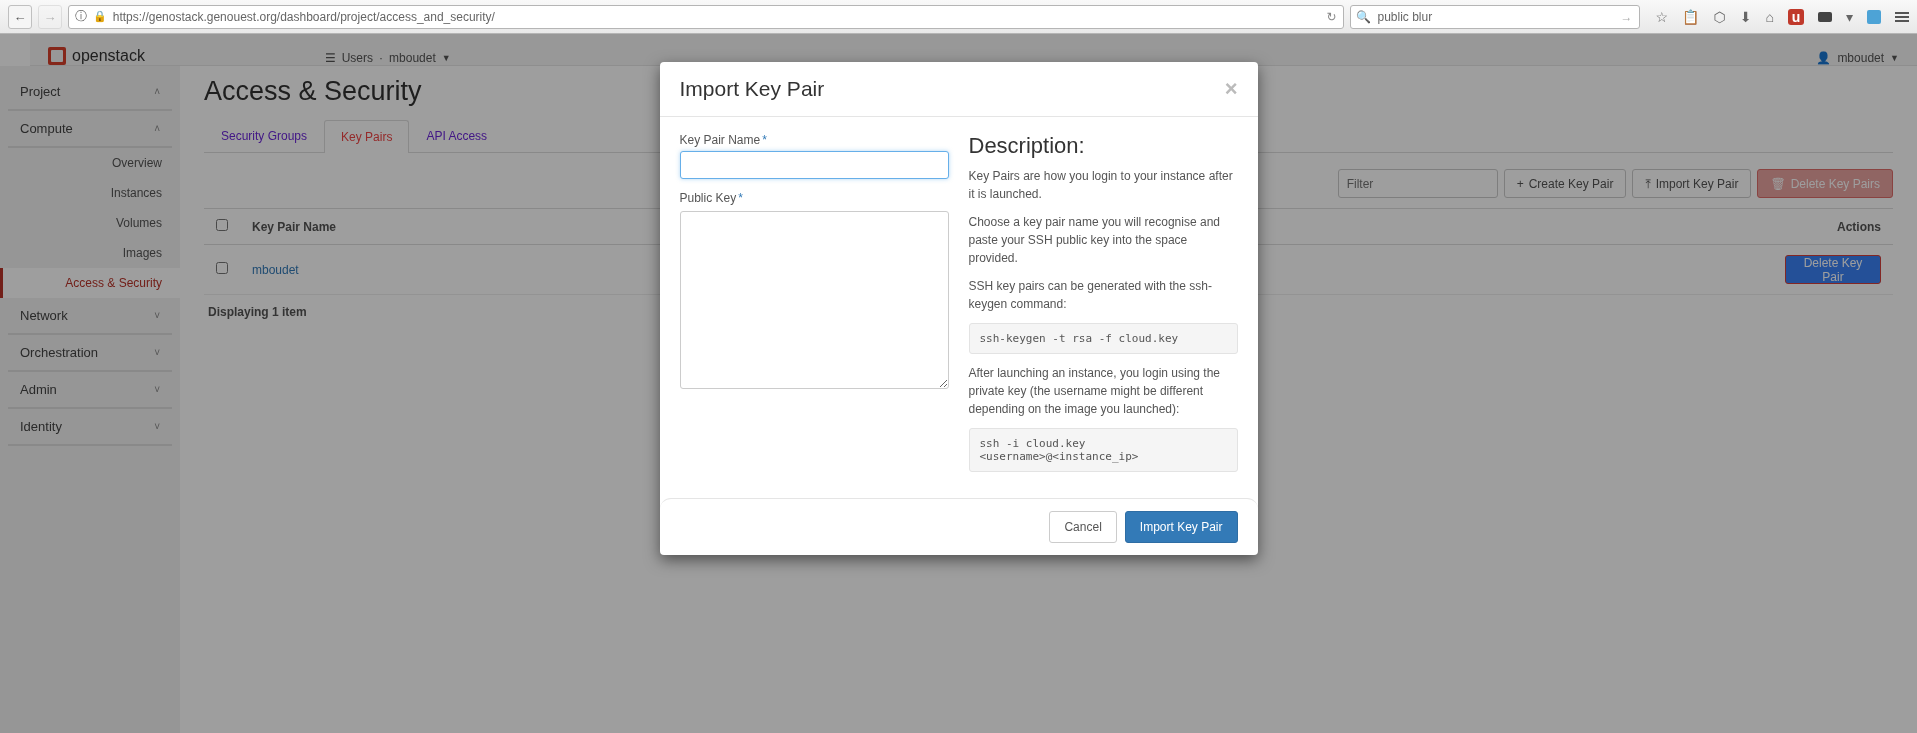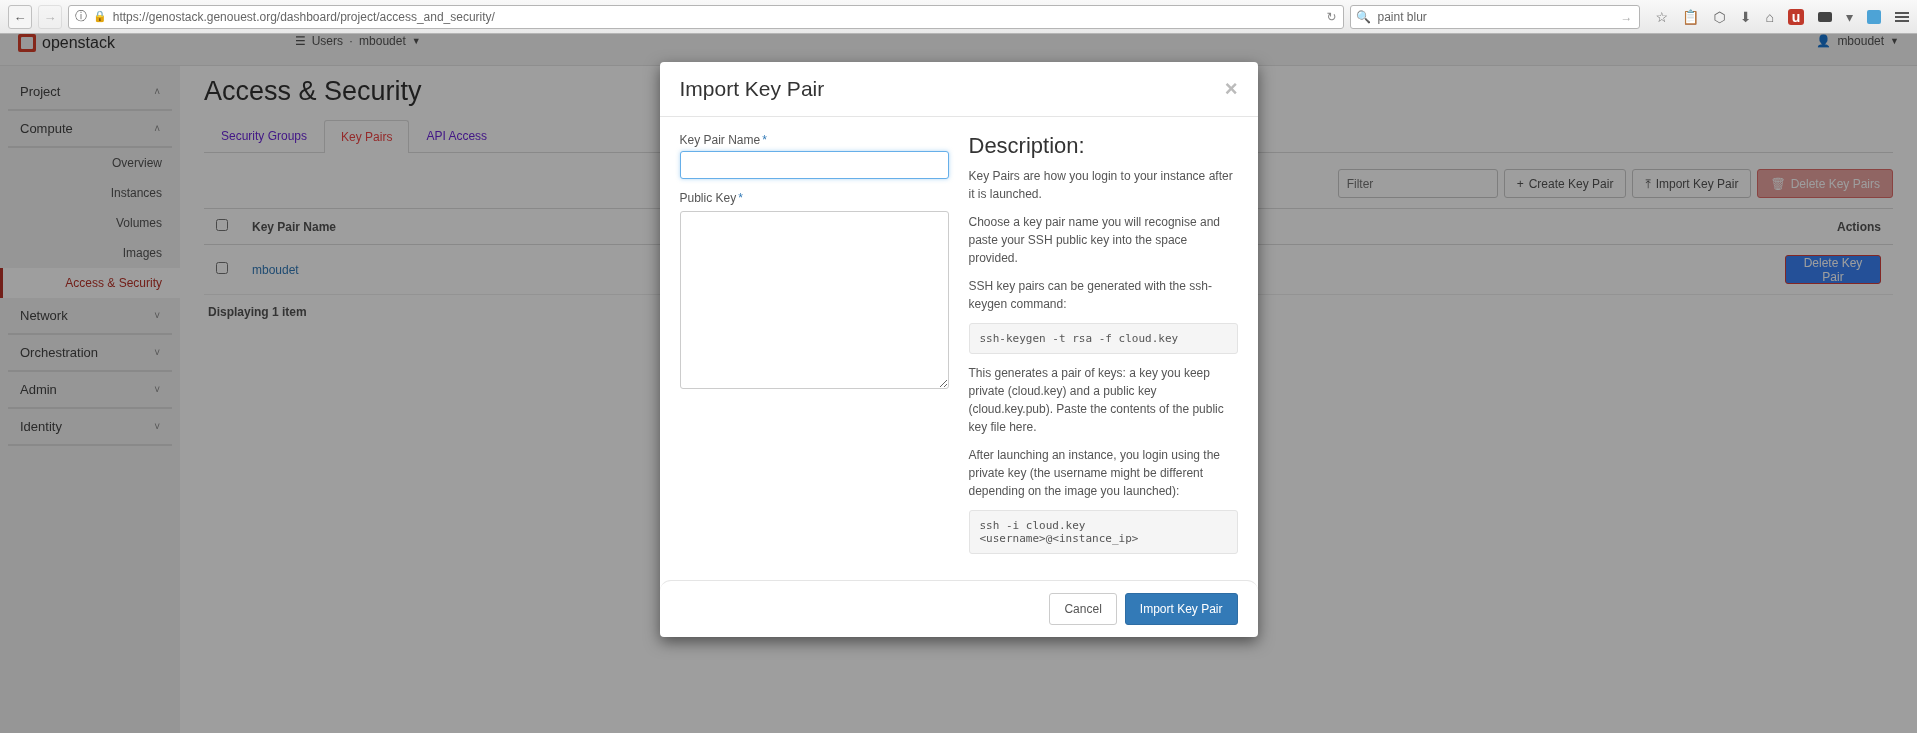--- a/index.html
+++ b/index.html
@@ -17,21 +17,21 @@
 .toolbar-icons { display: flex; align-items: center; gap: 14px; margin-left: 10px; color: #666; }
 .toolbar-icons span { cursor: pointer; font-size: 14px; }
 .shield { width: 16px; height: 16px; background: #c0392b; border-radius: 3px; display: inline-flex; align-items: center; justify-content: center; color: #fff; font-size: 9px; font-weight: bold; }
 .plug { width: 14px; height: 10px; background: #444; border-radius: 2px; display: inline-block; position: relative; }
 .blue-box { width: 14px; height: 14px; background: #4da3d6; border-radius: 2px; display: inline-block; }
 .menu-lines { display: inline-flex; flex-direction: column; gap: 2px; }
 .menu-lines span { width: 14px; height: 2px; background: #555; }
 
 
 .app { height: calc(733px - 34px); display: flex; flex-direction: column; position: relative; }
-.topbar { height: 32px; background: #f5f5f5; border-bottom: 1px solid #e5e5e5; display: flex; align-items: flex-start; padding: 0 18px; }
+.topbar { height: 32px; background: #f5f5f5; border-bottom: 1px solid #e5e5e5; display: flex; align-items: flex-end; padding: 0 18px; margin-left: 30px; }
 .logo { display: flex; align-items: center; gap: 6px; font-size: 16px; color: #333; margin-right: 180px; }
 .logo-mark { width: 18px; height: 18px; background: #d73f2a; border-radius: 2px; position: relative; }
 .logo-mark::after { content: ''; position: absolute; inset: 3px; background: #f5f5f5; border-radius: 1px; }
 .project-switcher { display: flex; align-items: center; gap: 6px; color: #555; font-size: 12px; cursor: pointer; }
 .caret { font-size: 9px; }
 .user-menu { margin-left: auto; display: flex; align-items: center; gap: 6px; color: #555; font-size: 12px; cursor: pointer; }
 
 .body { flex: 1; display: flex; }
 .sidebar { width: 180px; background: #f2f2f2; padding-top: 8px; }
 .side-header { padding: 10px 12px; font-size: 13px; color: #444; border-bottom: 2px solid #ddd; display: flex; justify-content: space-between; align-items: center; cursor: pointer; margin: 0 8px; }
@@ -86,21 +86,21 @@
   <div class="nav-btn">←</div>
   <div class="nav-btn disabled">→</div>
   <div class="url-bar">
     <span>ⓘ</span>
     <span class="lock">🔒</span>
     <span class="text">https://genostack.genouest.org/dashboard/project/access_and_security/</span>
     <span class="reload">↻</span>
   </div>
   <div class="search-bar">
     <span>🔍</span>
-    <span>paint blur</span>
+    <span>public blur</span>
     <span style="margin-left:auto;color:#aaa;">→</span>
   </div>
   <div class="toolbar-icons">
     <span>☆</span>
     <span>📋</span>
     <span>⬡</span>
     <span>⬇</span>
     <span>⌂</span>
     <span class="shield">u</span>
     <span class="plug"></span>
@@ -234,21 +234,20 @@
             <span>Public Key</span><span class="req">*</span>
           </label>
           <textarea class="form-textarea" style=""></textarea>
         </div>
         <div class="col desc">
           <h3>Description:</h3>
           <p>Key Pairs are how you login to your instance after it is launched.</p>
           <p>Choose a key pair name you will recognise and paste your SSH public key into the space provided.</p>
           <p>SSH key pairs can be generated with the ssh-keygen command:</p>
           <pre>ssh-keygen -t rsa -f cloud.key</pre>
-          <p>This generates a pair of keys: a key you keep private (cloud.key) and a public key (cloud.key.pub). Paste the contents of the public key file here.</p>
           <p>After launching an instance, you login using the private key (the username might be different depending on the image you launched):</p>
           <pre>ssh -i cloud.key &lt;username&gt;@&lt;instance_ip&gt;</pre>
         </div>
       </div>
       <div class="modal-footer">
         <button class="btn">Cancel</button>
         <button class="btn btn-primary">Import Key Pair</button>
       </div>
     </div>
   </div>

